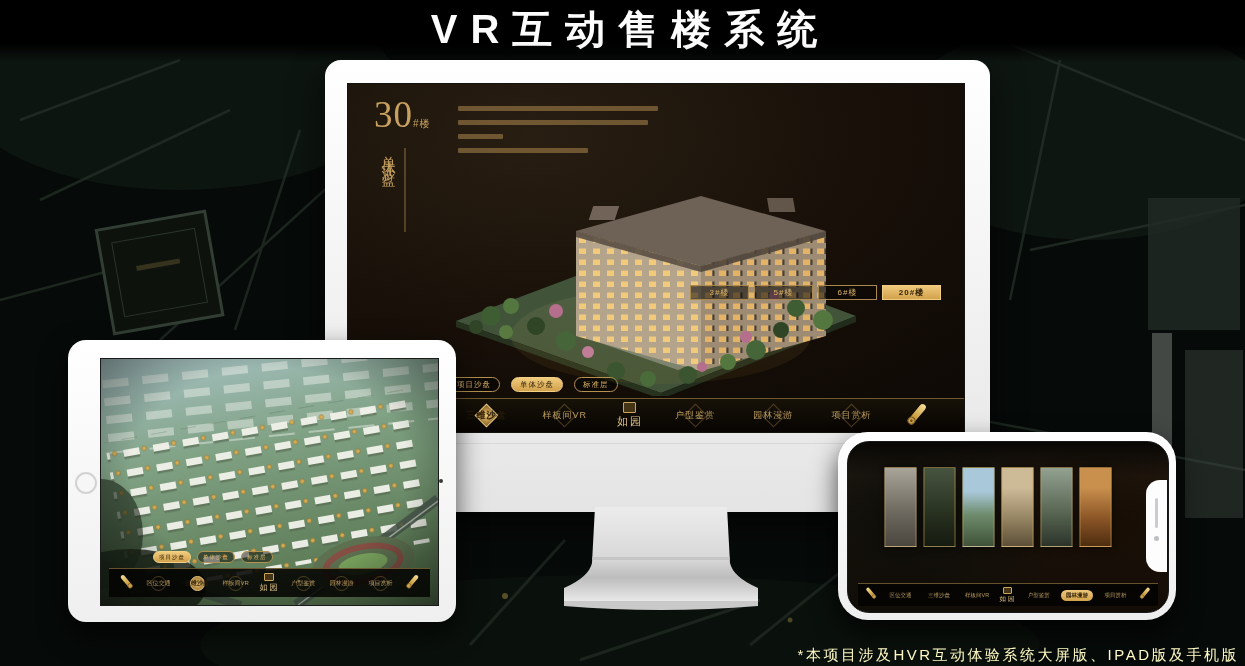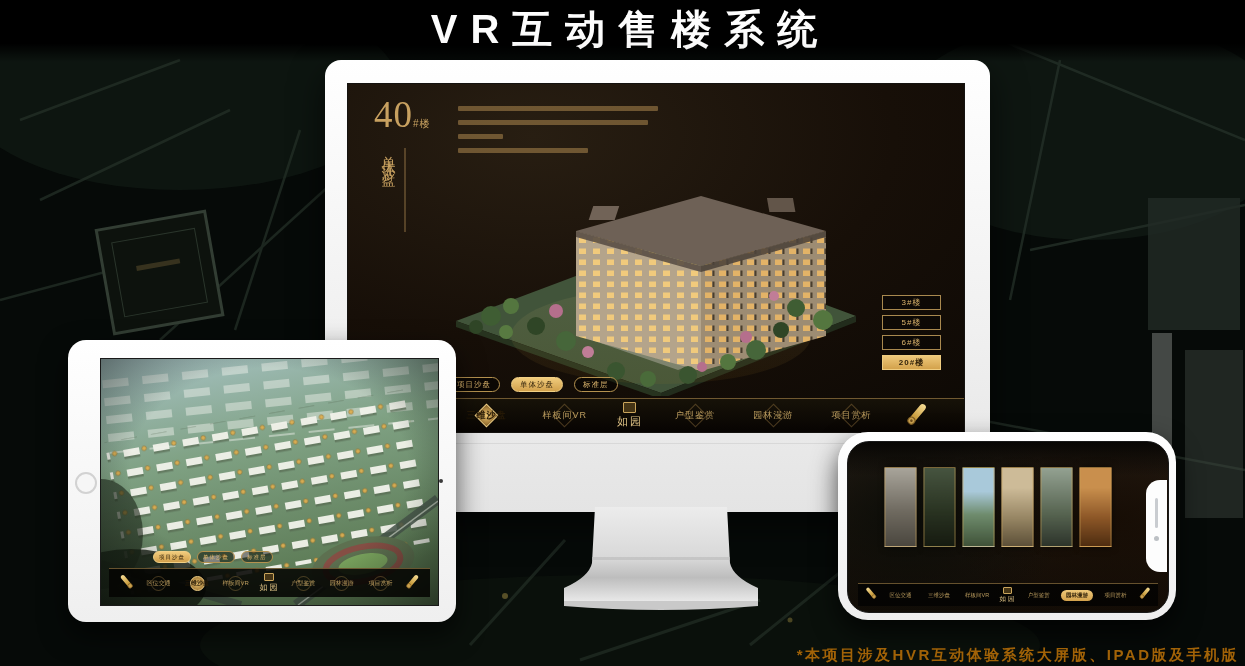--- a/index.html
+++ b/index.html
@@ -7,39 +7,39 @@
     width:1245px;height:666px;position:relative;overflow:hidden;
     background:#060a08;
     font-family:"Liberation Sans","DejaVu Sans",sans-serif;
     -webkit-font-smoothing:antialiased;
   }
   .bg-svg{position:absolute;left:0;top:0;width:1245px;height:666px;}
   .top-band{position:absolute;top:0;left:0;right:0;height:62px;
     background:linear-gradient(#000 70%,rgba(0,0,0,0));z-index:1;}
   .page-title{position:absolute;top:2px;left:8px;width:100%;text-align:center;
     font-size:40px;font-weight:bold;color:#fdfdfd;letter-spacing:13px;z-index:2;}
-  .footnote{position:absolute;right:6px;bottom:1px;font-size:15px;color:#a16207;
-    letter-spacing:2.5px;z-index:9;font-weight:bold;}
+  .footnote{position:absolute;right:6px;bottom:1px;font-size:15px;color:#fef9c3;
+    letter-spacing:2.5px;z-index:9;}
 
   
   .monitor{position:absolute;left:325px;top:60px;width:665px;height:452px;
     background:linear-gradient(#ffffff,#f0f0f0 60%,#e4e4e4);
     border-radius:16px;box-shadow:0 14px 34px rgba(0,0,0,.6);z-index:2;}
   .m-screen{position:absolute;left:22px;top:23px;width:616px;height:348px;
     background:radial-gradient(130% 130% at 30% 15%,#281e12 0%,#170f08 45%,#090603 100%);
     border:1px solid #151310;overflow:hidden;}
   .m-title{position:absolute;left:26px;top:12px;color:#c8a160;}
   .m-title .num{font-family:"Liberation Serif","DejaVu Serif",serif;font-size:37px;line-height:1;letter-spacing:1px;}
   .m-title .suf{font-size:10px;letter-spacing:1px;}
   .m-vert{position:absolute;left:31px;top:60px;height:120px;writing-mode:vertical-rl;
     font-family:"Liberation Serif","DejaVu Serif",serif;font-size:14px;letter-spacing:6px;color:#c8a160;}
   .m-vline{position:absolute;left:56px;top:64px;width:2px;height:84px;background:rgba(190,150,88,.35);}
   .m-para{position:absolute;left:110px;top:22px;width:400px;}
   .m-para .ln{height:5px;background:rgba(186,146,84,.5);border-radius:1px;margin-bottom:9px;}
-  .m-bbtns{position:absolute;right:23px;top:211px;display:flex;flex-direction:column;gap:5px;}
+  .m-bbtns{position:absolute;right:23px;top:201px;display:flex;flex-direction:row;gap:5px;}
   .bbtn{width:57px;height:13px;line-height:13px;font-size:8px;text-align:center;
     color:#dcb56d;border:1px solid #a9894f;background:rgba(10,8,5,.55);letter-spacing:1px;}
   .bbtn.active{background:linear-gradient(#eec87a,#d3a24c);color:#33230b;border-color:#f0cd80;font-weight:bold;}
   .m-tabs{position:absolute;left:100px;top:293px;display:flex;gap:11px;}
   .vtab{height:13px;line-height:13px;font-size:7.5px;padding:0 8px;border:1px solid #b5924f;
     border-radius:8px;color:#dcb56d;background:rgba(0,0,0,.45);letter-spacing:1px;}
   .vtab.active{background:linear-gradient(#f0cb7c,#d2a14c);color:#31220a;border-color:#f2d085;}
   .m-nav{position:absolute;left:0;right:0;bottom:0;height:33px;
     background:linear-gradient(#171208,#070402);border-top:1px solid rgba(198,158,88,.55);
     display:flex;align-items:center;justify-content:space-evenly;padding:0 8px;}
@@ -192,21 +192,21 @@
   <circle cx="790" cy="620" r="2.5" fill="#8a7a3a" opacity=".5"></circle>
 </svg>
 
 <div class="top-band"></div>
 <div class="page-title">VR互动售楼系统</div>
 
 <div class="monitor">
   <div class="m-screen">
 
     <div class="m-title">
-      <span class="num">40</span><span class="suf">#楼</span>
+      <span class="num">30</span><span class="suf">#楼</span>
     </div>
     <div class="m-vert">单体沙盘</div>
     <div class="m-vline"></div>
 
     <div class="m-para">
       <div class="ln" style="width:200px"></div>
       <div class="ln" style="width:190px"></div>
       <div class="ln" style="width:45px"></div>
       <div class="ln" style="width:130px"></div>
     </div>

